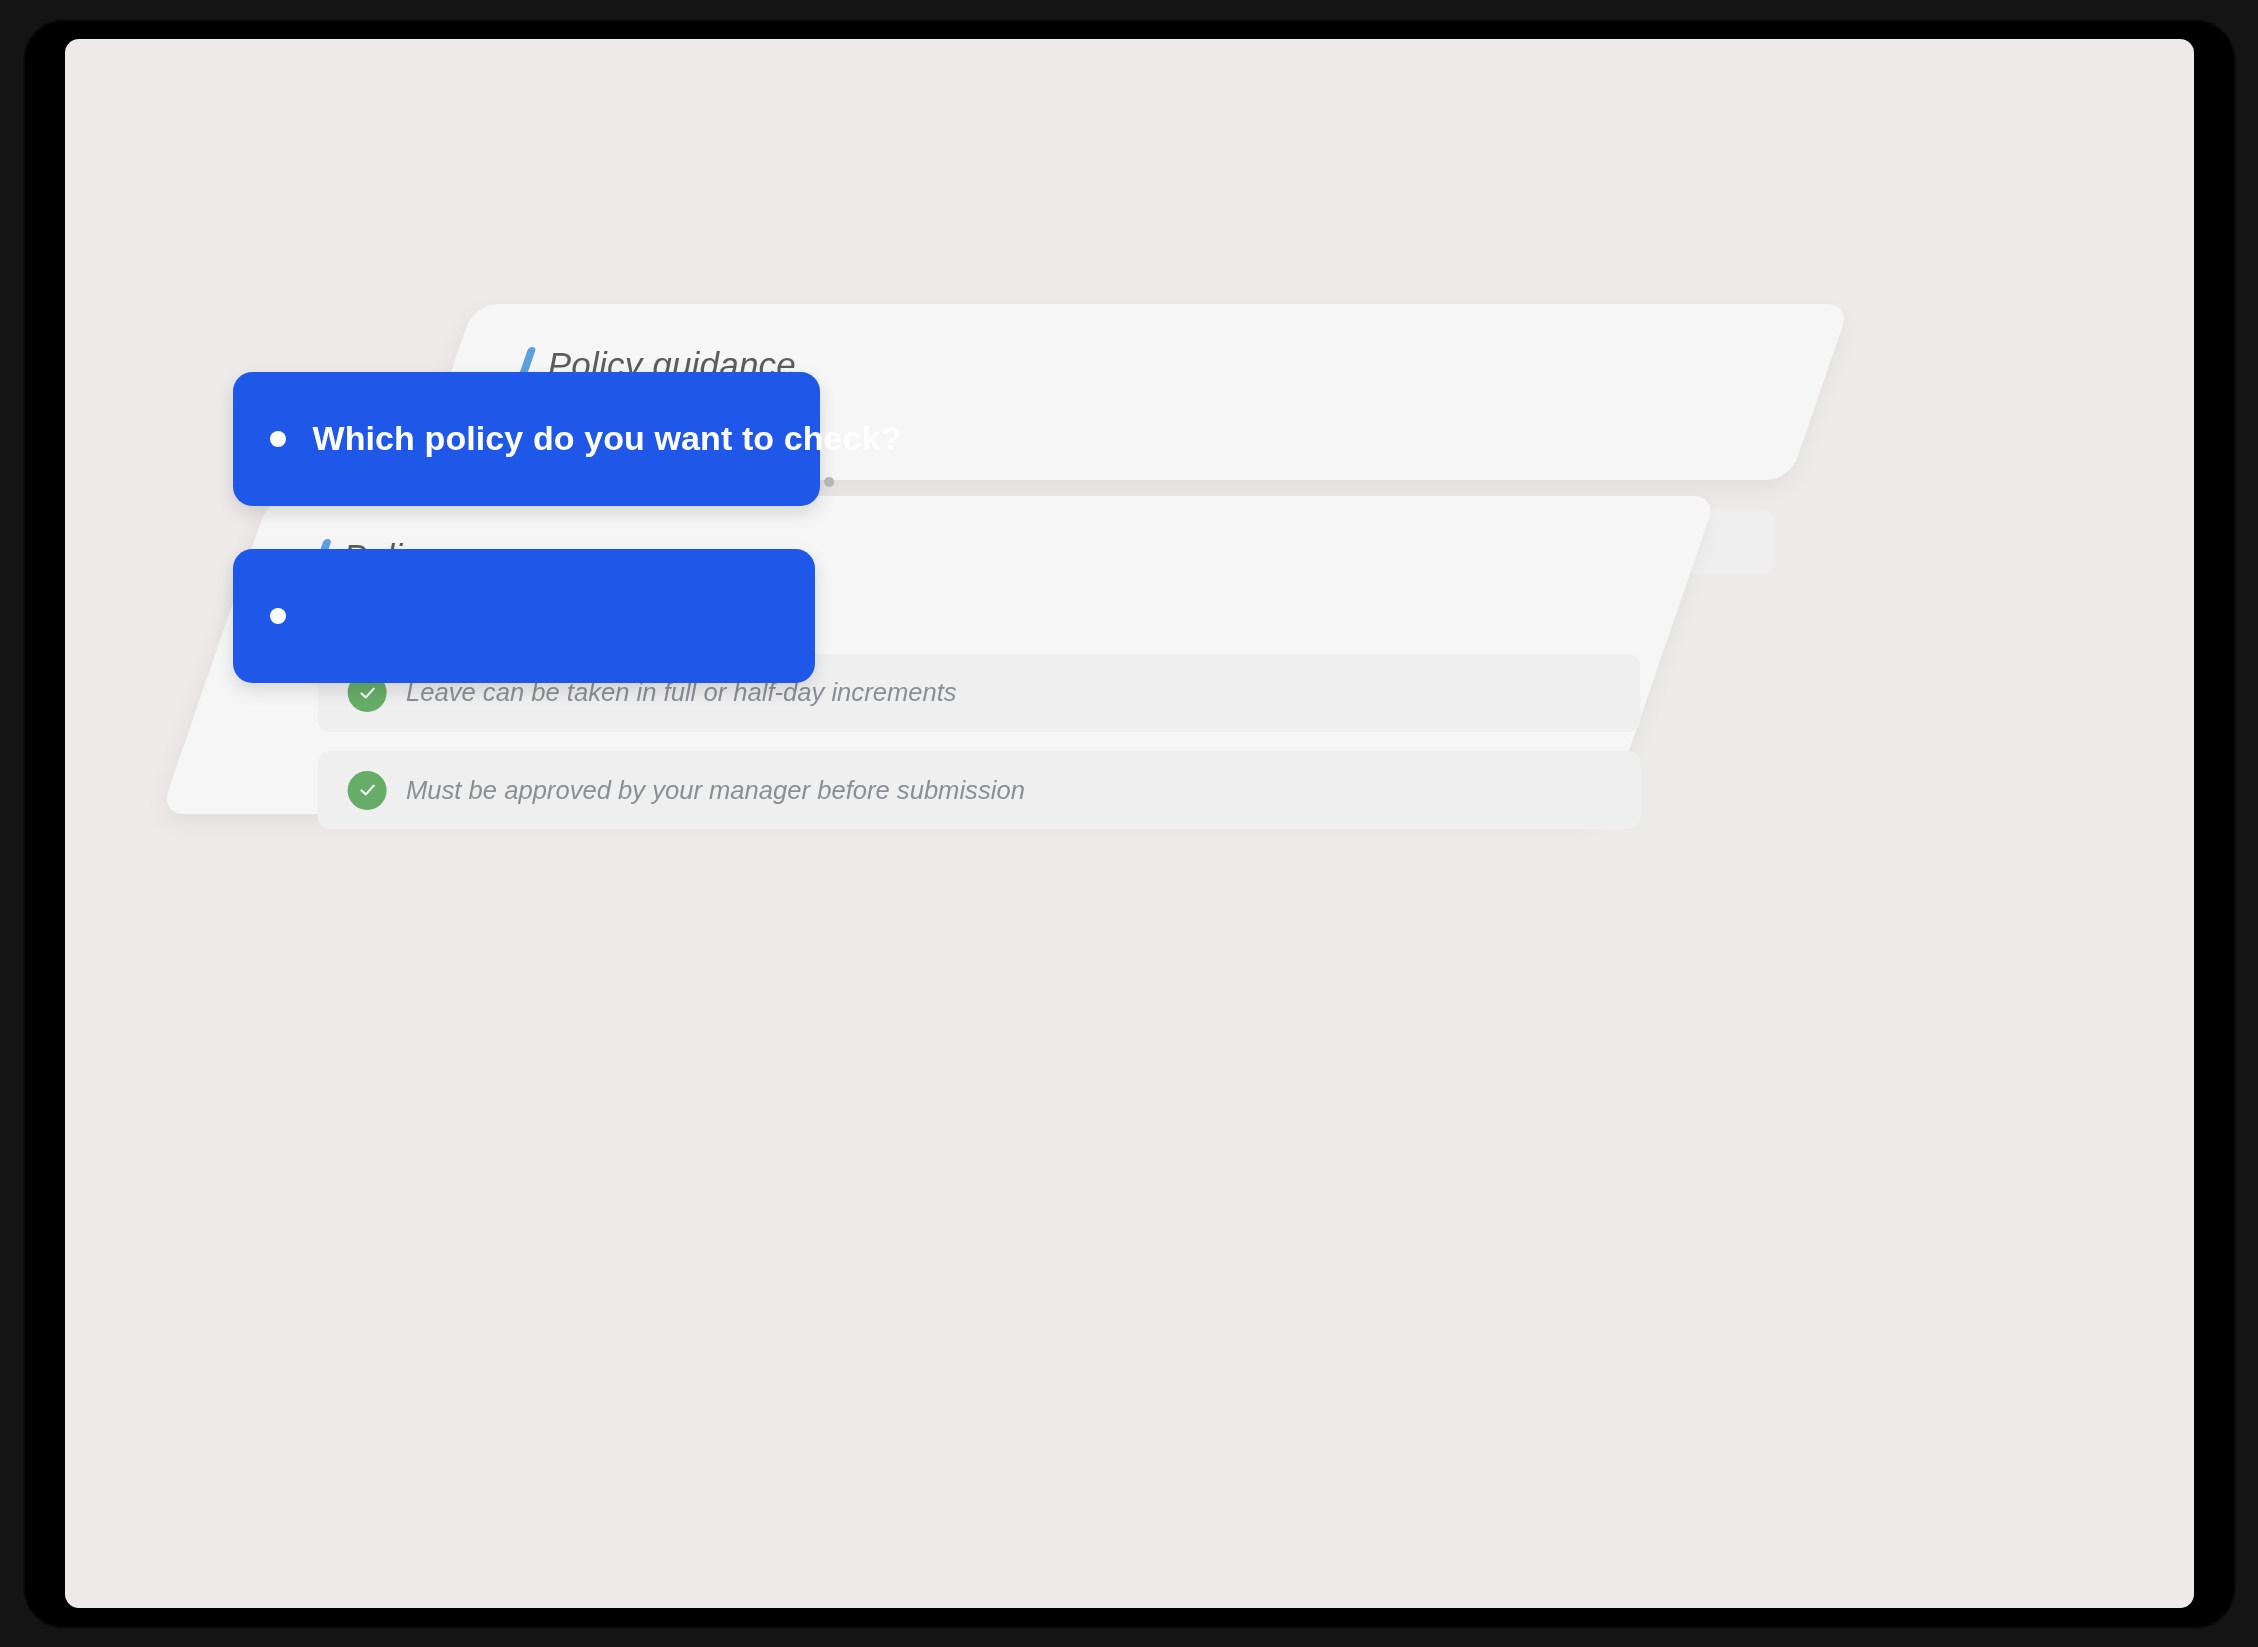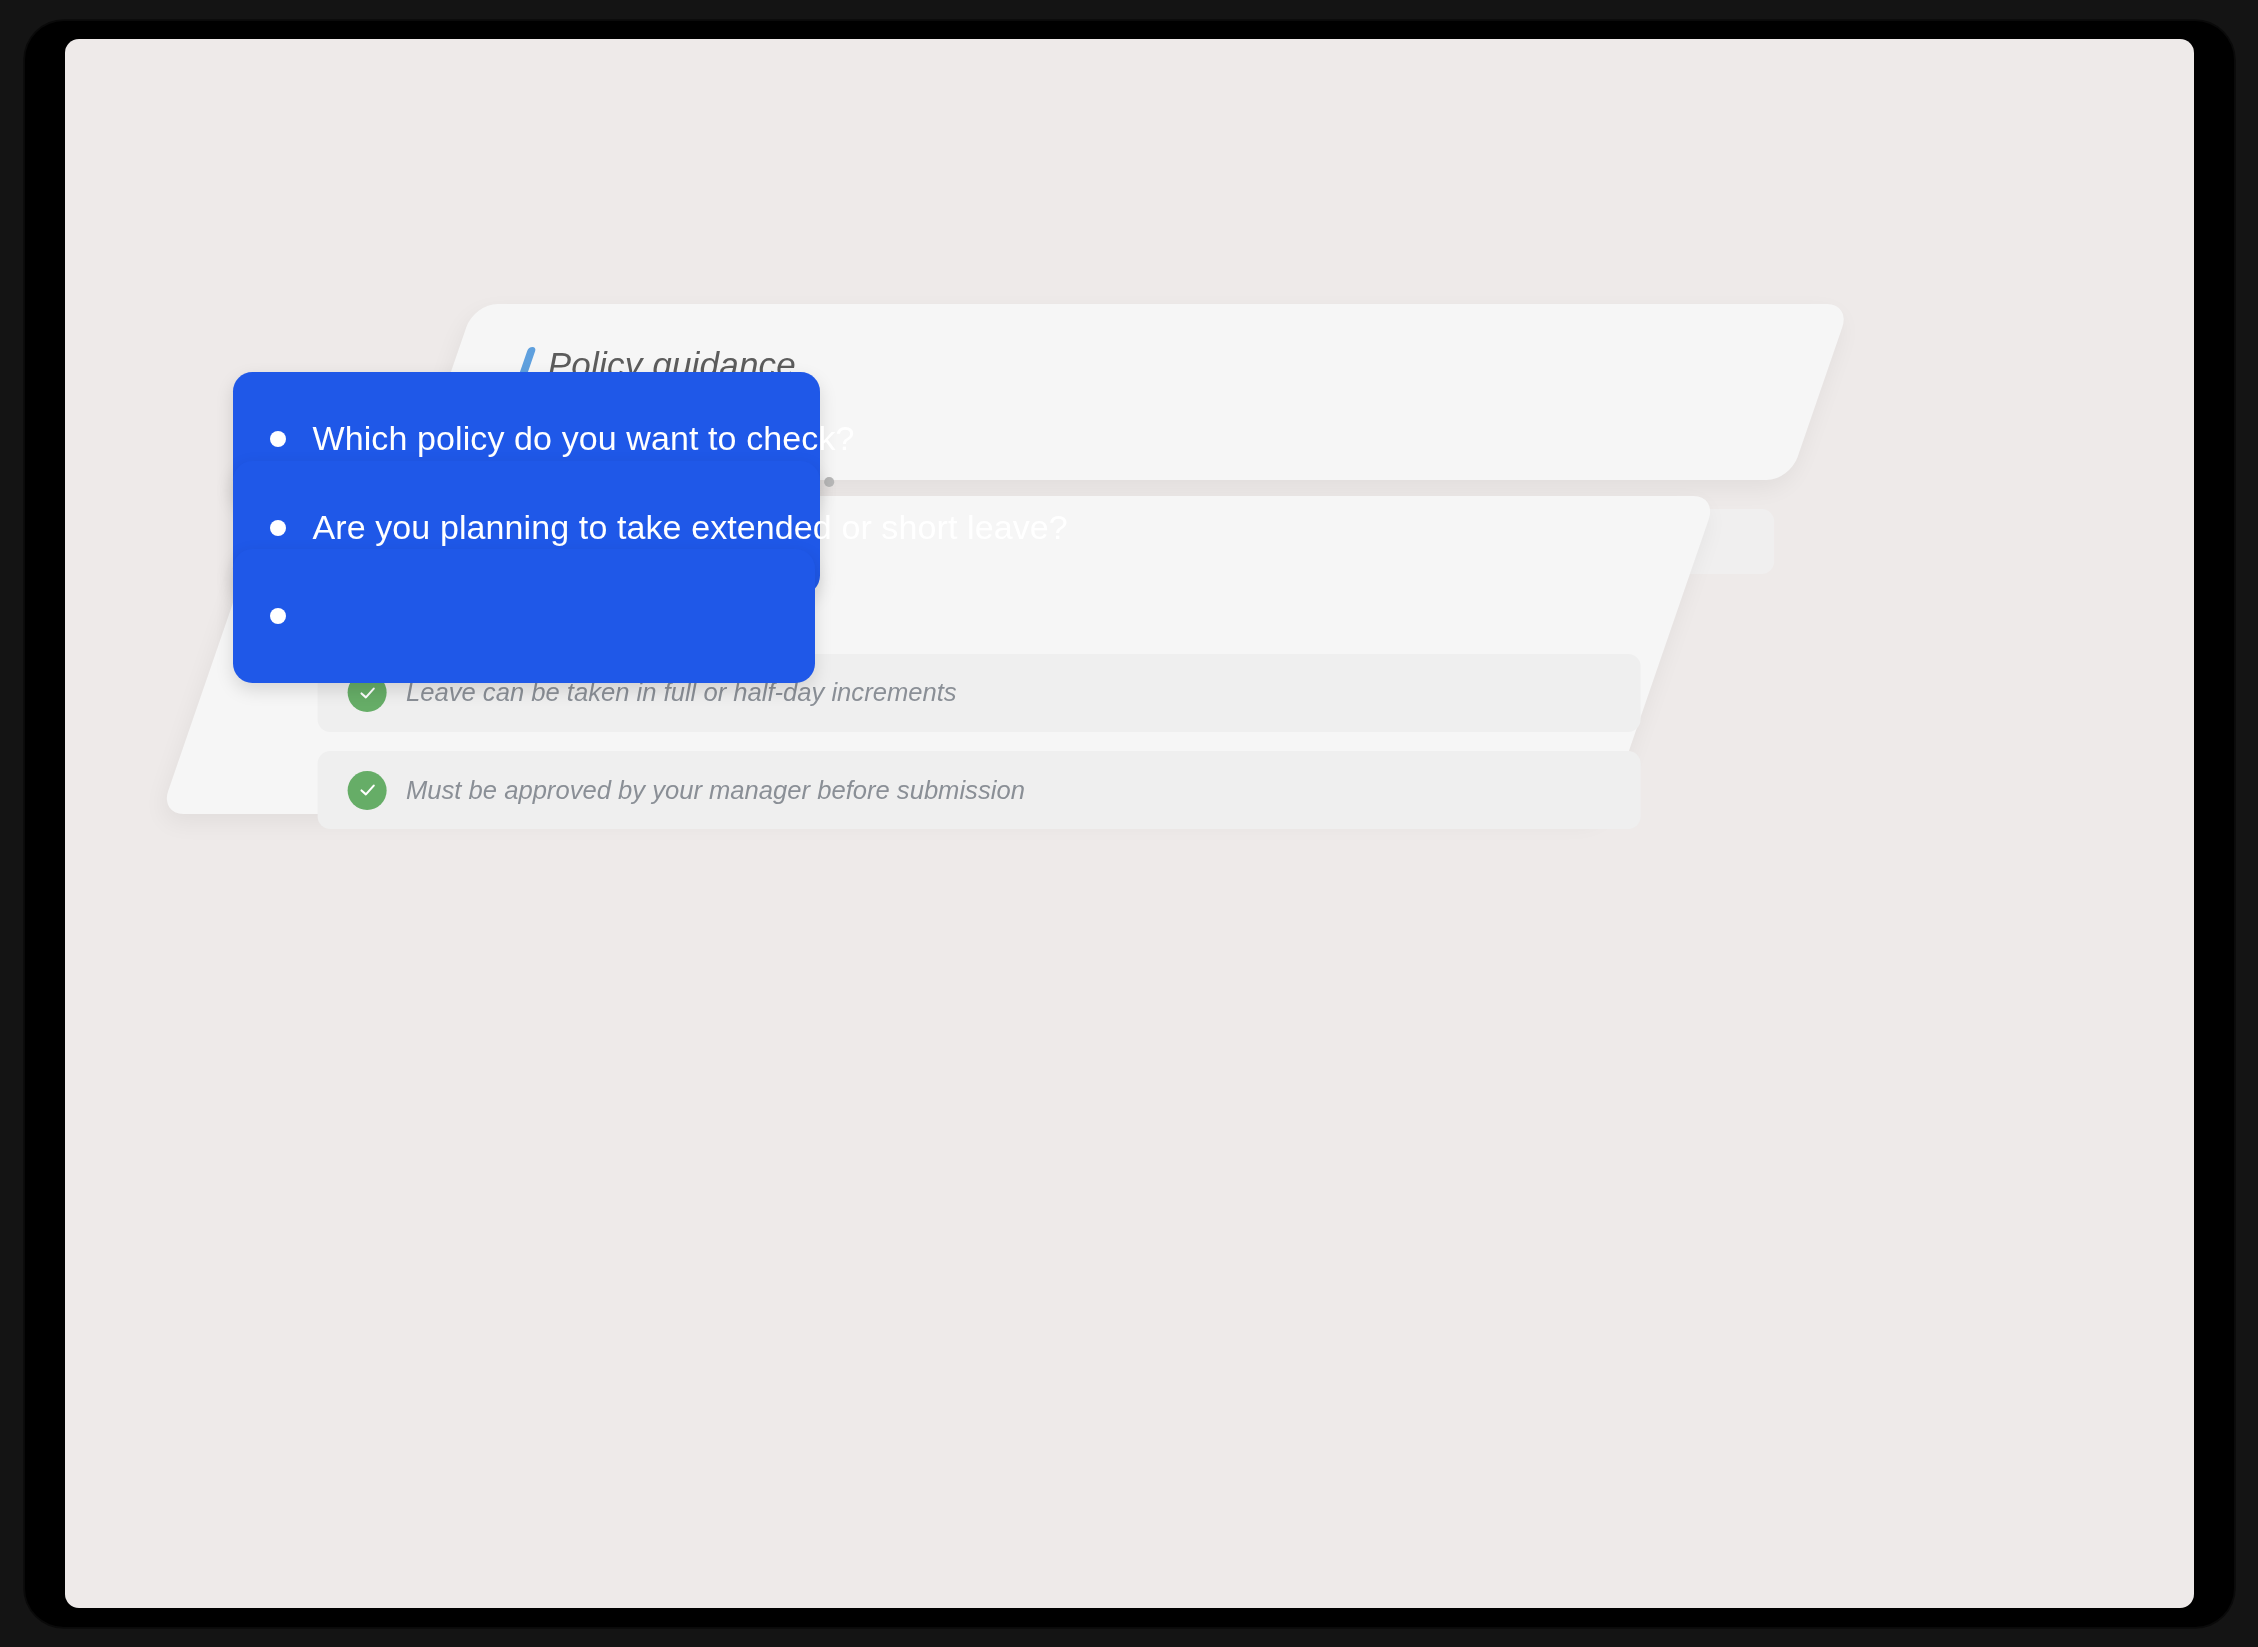--- a/index.html
+++ b/index.html
@@ -209,21 +209,21 @@
     width: 16px;
     height: 16px;
     border-radius: 50%;
     background: #ffffff;
     flex: 0 0 auto;
   }
 
   .chip-text {
     color: #ffffff;
     font-size: 34px;
-    font-weight: 400;
+    font-weight: 700;
     white-space: nowrap;
     letter-spacing: 0.1px;
   }
 
   .question-chip.q1 { left: 168px; top: 333px; width: 587px; }
   .question-chip.q2 { left: 168px; top: 422px; width: 587px; }
   .question-chip.q3 { left: 168px; top: 510px; width: 582px; }
 </style>
 </head>
 <body>
@@ -293,24 +293,20 @@
 
     </div>
 
     <div class="chip-layer">
 
       <div class="question-chip q1">
         <span class="chip-bullet"></span>
         <span class="chip-text">Which policy do you want to check?</span>
       </div>
 
-      <div class="question-chip q2">
-        <span class="chip-bullet"></span>
-        <span class="chip-text">Are you planning to take extended or short leave?</span>
-      </div>
 
       <div class="question-chip q3">
         <span class="chip-bullet"></span>
       </div>
 
     </div>
 
   </div>
 </div>
 

